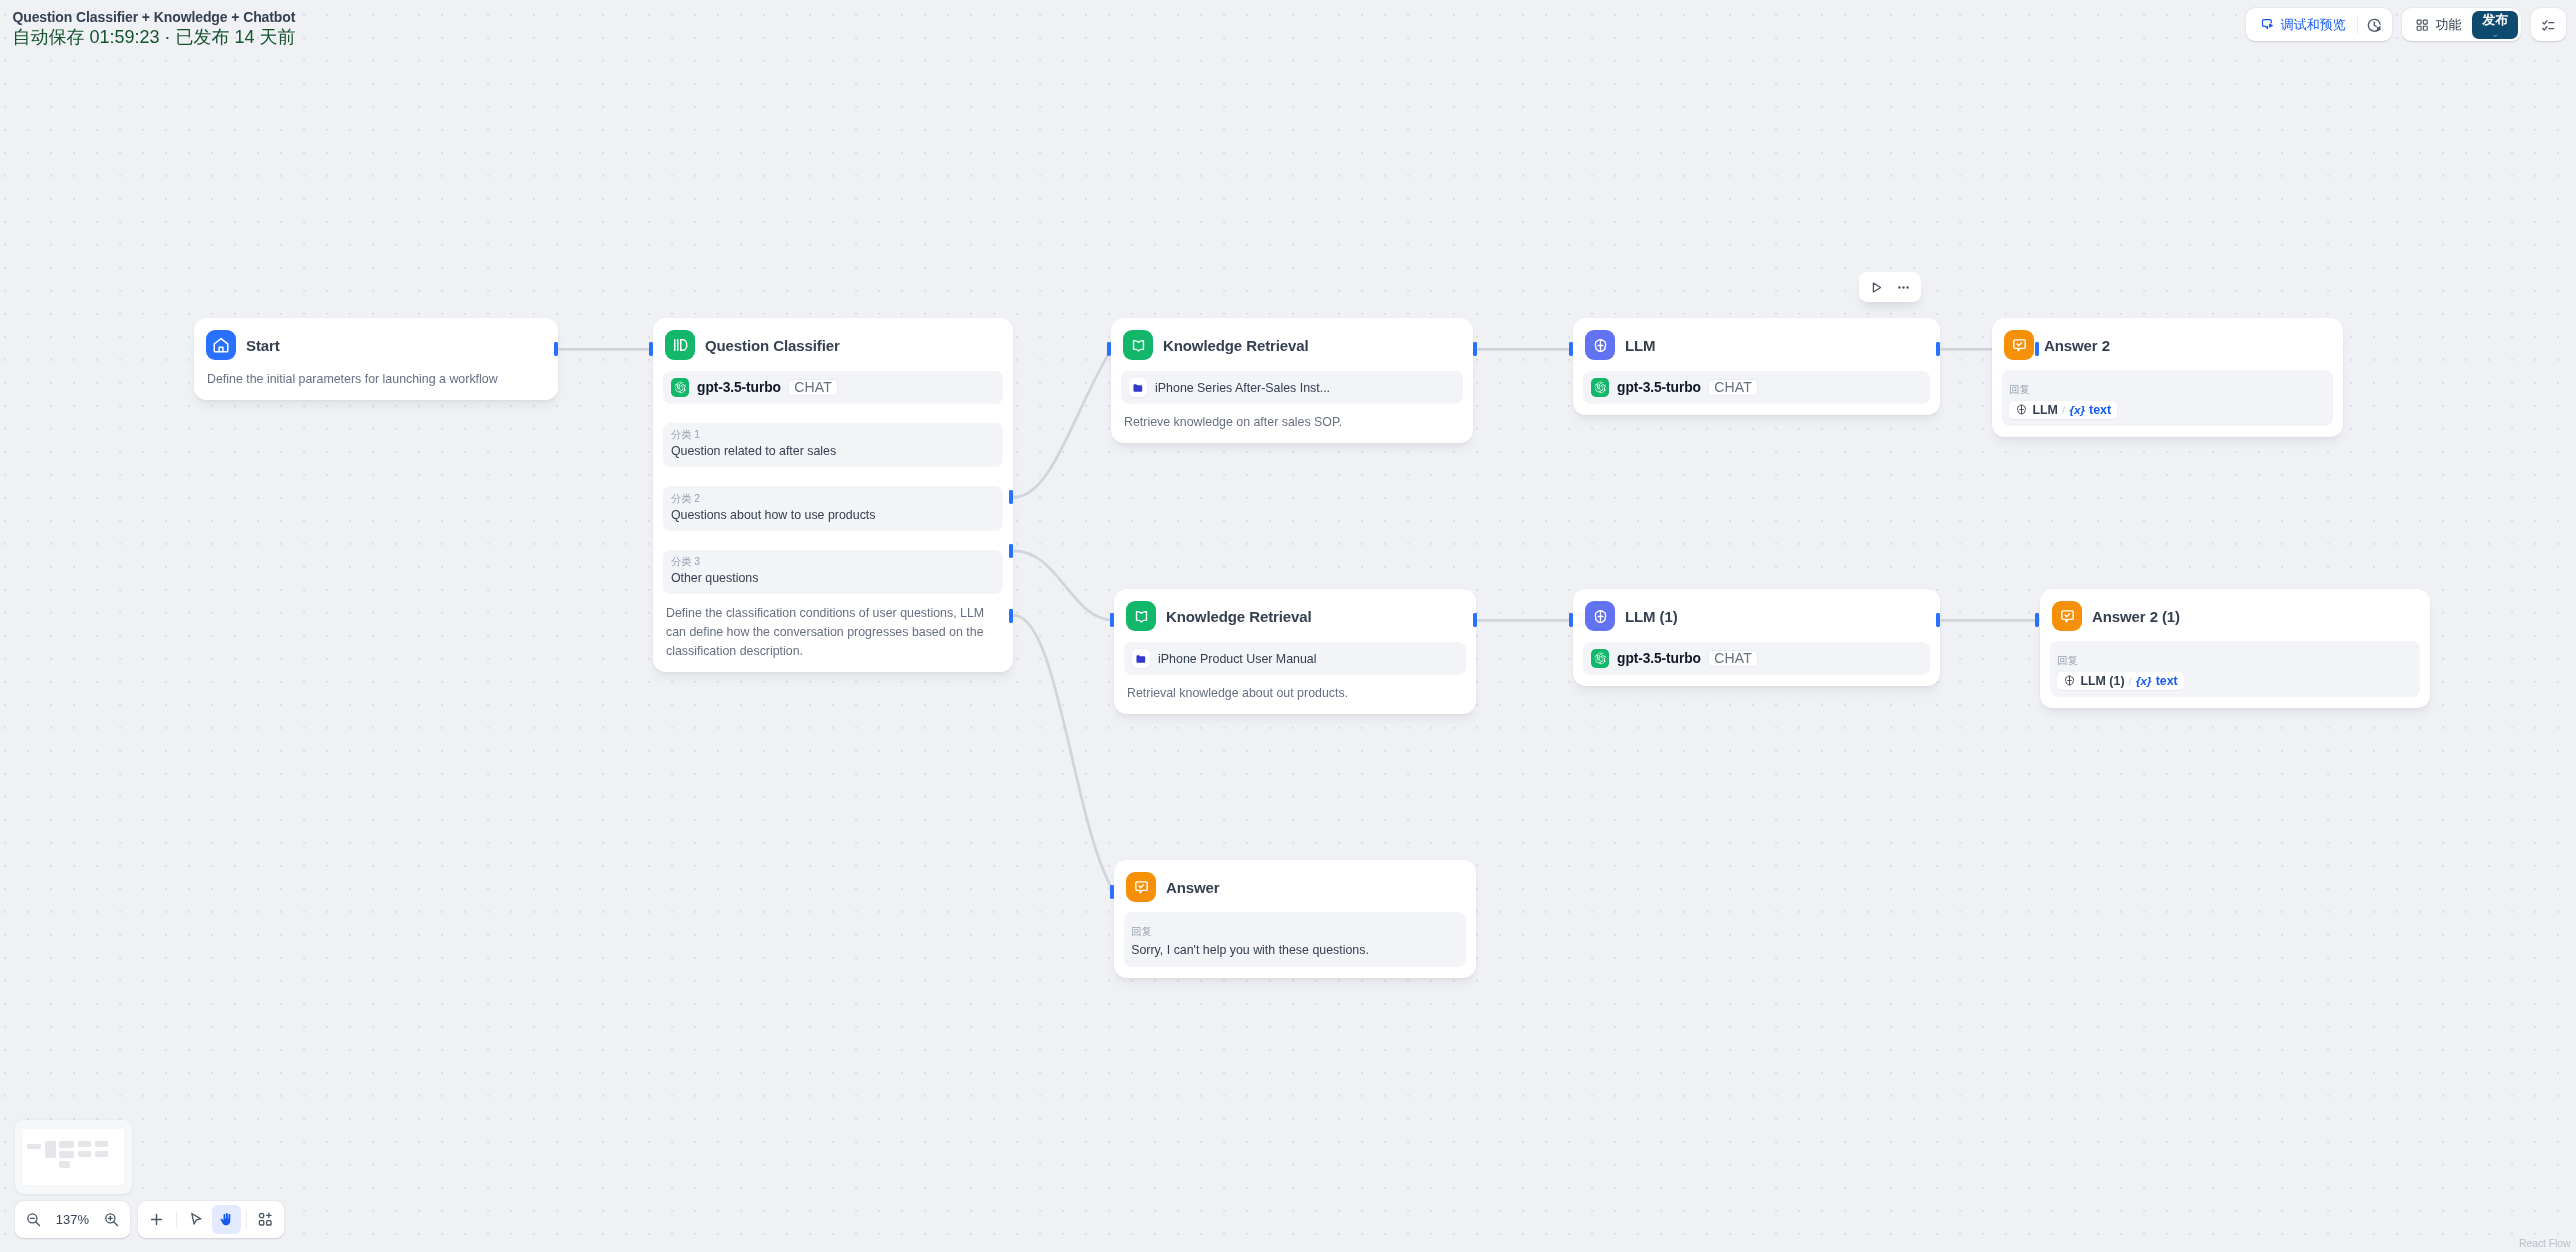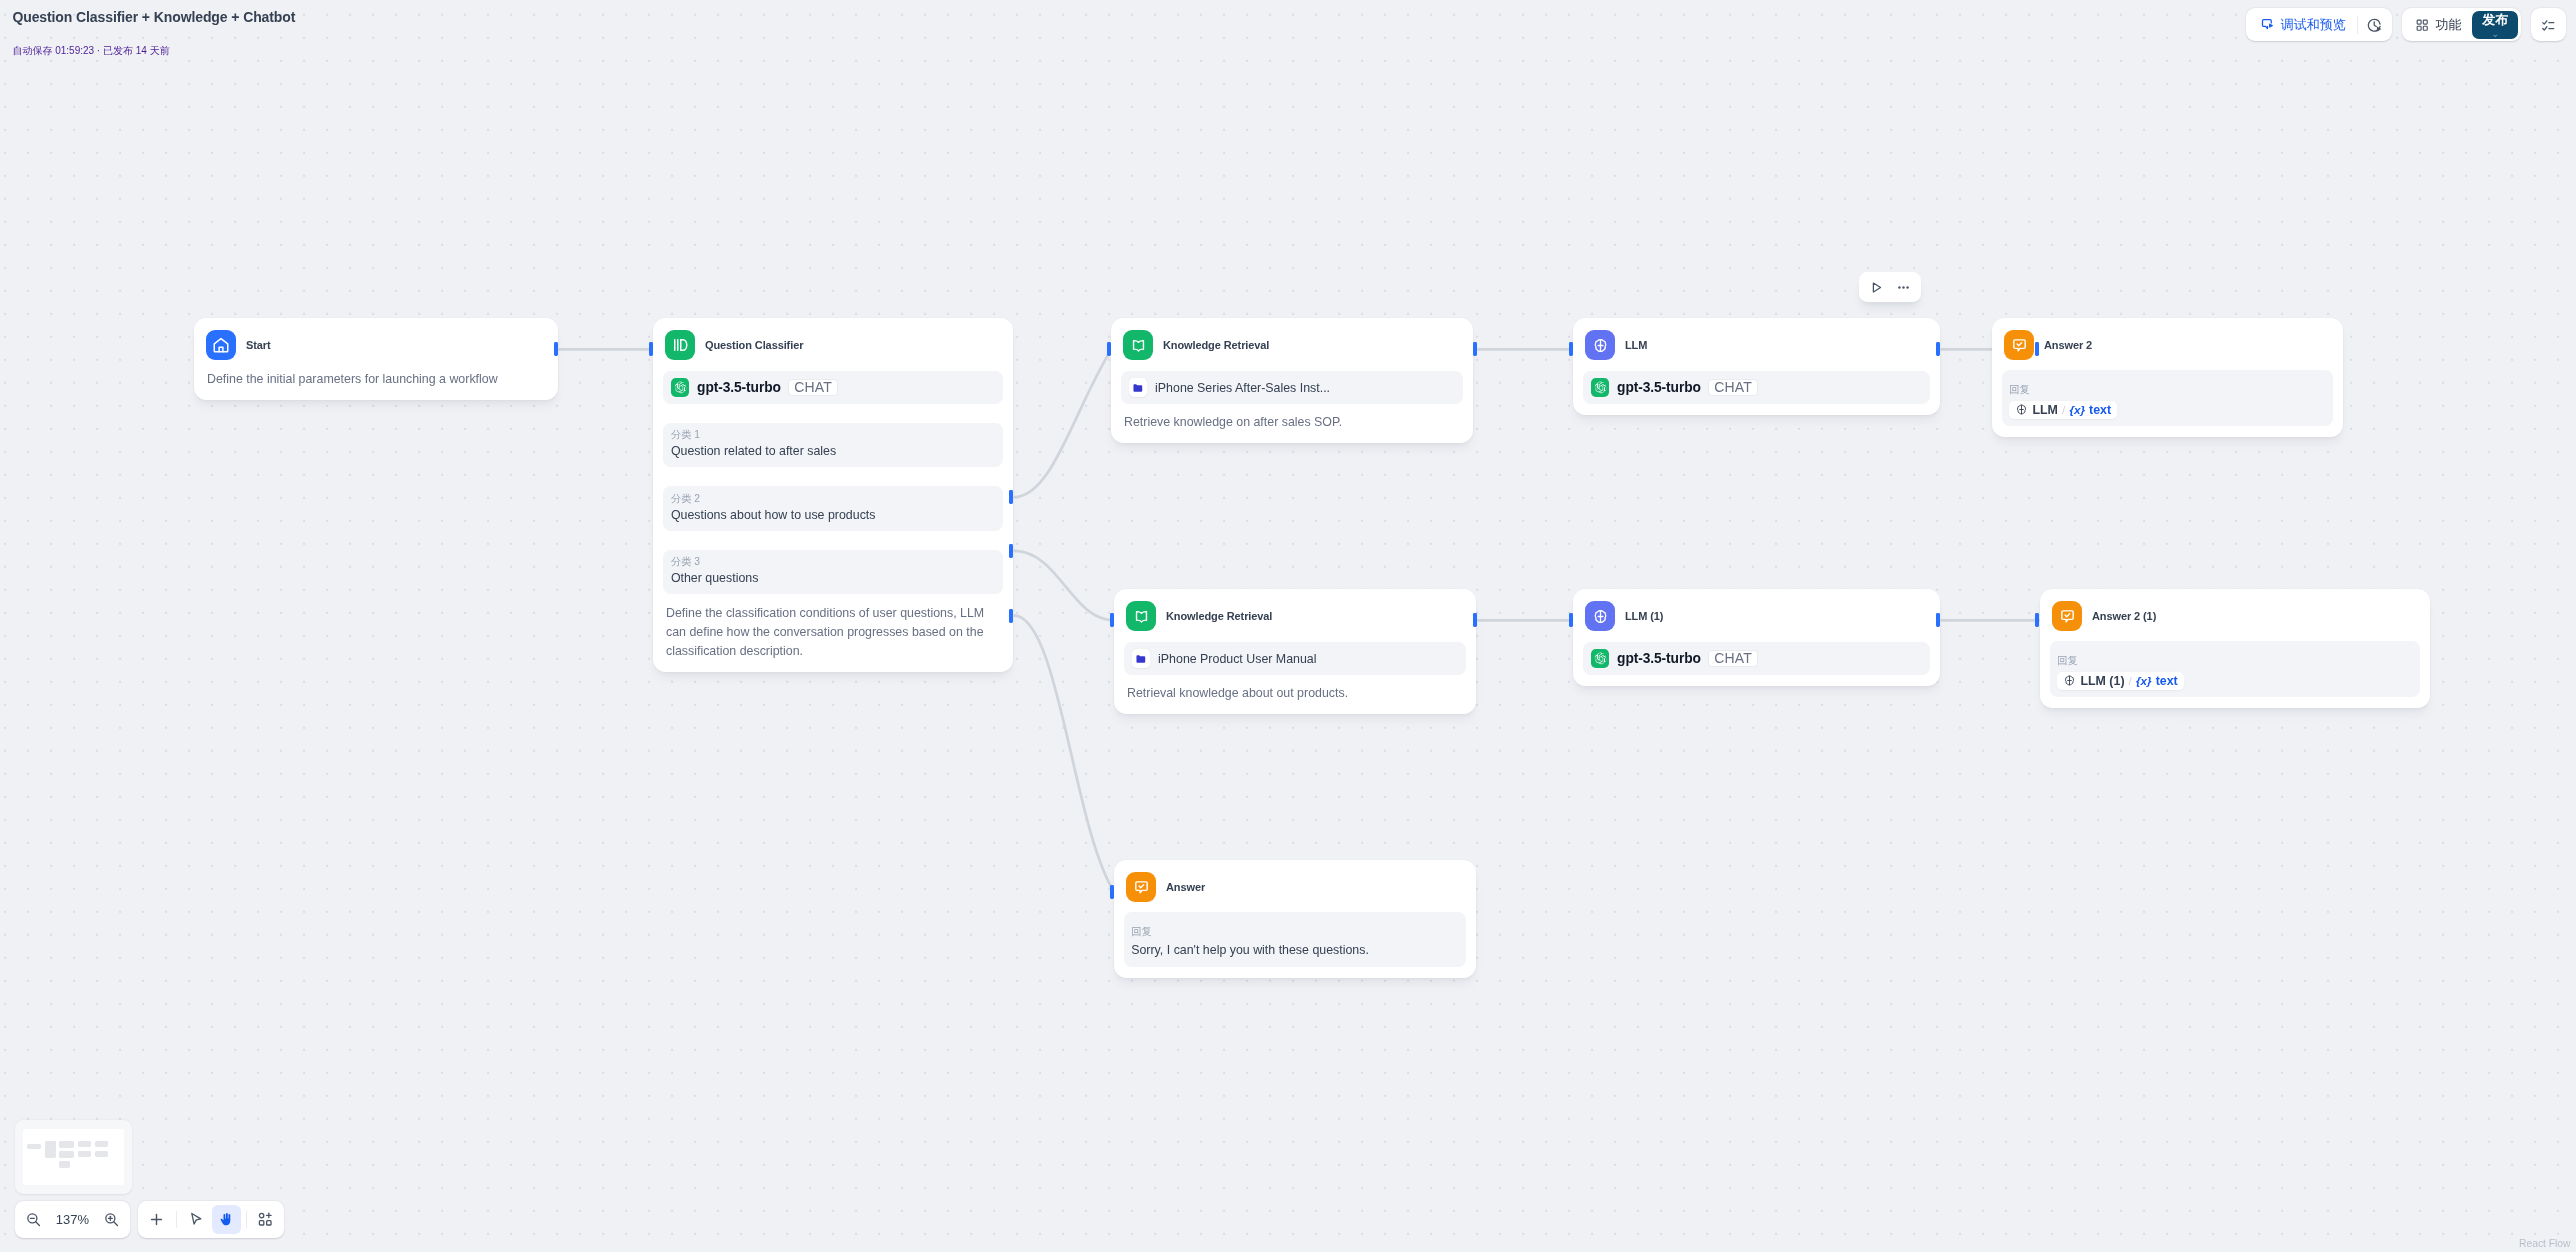--- a/index.html
+++ b/index.html
@@ -25,22 +25,22 @@
   .header {
     position: absolute; top: 0; left: 0; right: 0; height: 54px;
     z-index: 60; pointer-events: none;
   }
   .hdr-left { position: absolute; left: 12.4px; top: 7.6px; }
   .hdr-title {
     font-size: 14px; font-weight: 700; color: #354052;
     letter-spacing: -0.1px; line-height: 18px; white-space: nowrap;
   }
   .hdr-sub {
-    font-size: 10px; color: #4c1d95; line-height: 16.5px;
-    margin-top: 17px; white-space: nowrap;
+    font-size: 18px; color: #14532d; line-height: 16.5px;
+    margin-top: 3px; white-space: nowrap;
   }
   .hdr-right {
     position: absolute; right: 9.6px; top: 8.3px;
     display: flex; align-items: center; gap: 9.6px; pointer-events: auto;
   }
   .pill {
     display: flex; align-items: center; background: #fff; border-radius: 9px;
     box-shadow: 0 0.7px 2.1px rgba(16,24,40,0.10), 0 0.7px 1.4px rgba(16,24,40,0.06);
     height: 33px; padding: 0 2.8px;
   }
@@ -70,21 +70,21 @@
                 0 2.8px 4.1px -1.4px rgba(16,24,40,0.03),
                 0 0 0 0.7px rgba(16,24,40,0.02);
     padding: 9.6px 9.6px 11px 9.6px; z-index: 20; cursor: grab;
   }
   .node-head { display: flex; align-items: center; gap: 9.6px; padding: 2.8px 2.8px 0 2.8px; }
   .node-ico {
     width: 30px; height: 30px; border-radius: 9px; flex: 0 0 30px;
     display: flex; align-items: center; justify-content: center;
   }
   .node-title {
-    font-size: 11px; font-weight: 700; color: #354052;
+    font-size: 15px; font-weight: 700; color: #354052;
     letter-spacing: -0.1px; white-space: nowrap;
   }
   .node-desc {
     font-size: 12.4px; color: #676f83; line-height: 19px;
     padding: 0 3.4px; margin-top: 9.6px;
   }
 
   .box {
     background: #f2f4f7; border-radius: 7.6px; margin-top: 11px;
     padding: 6.9px 8.3px; display: flex; align-items: center; gap: 7.6px;

